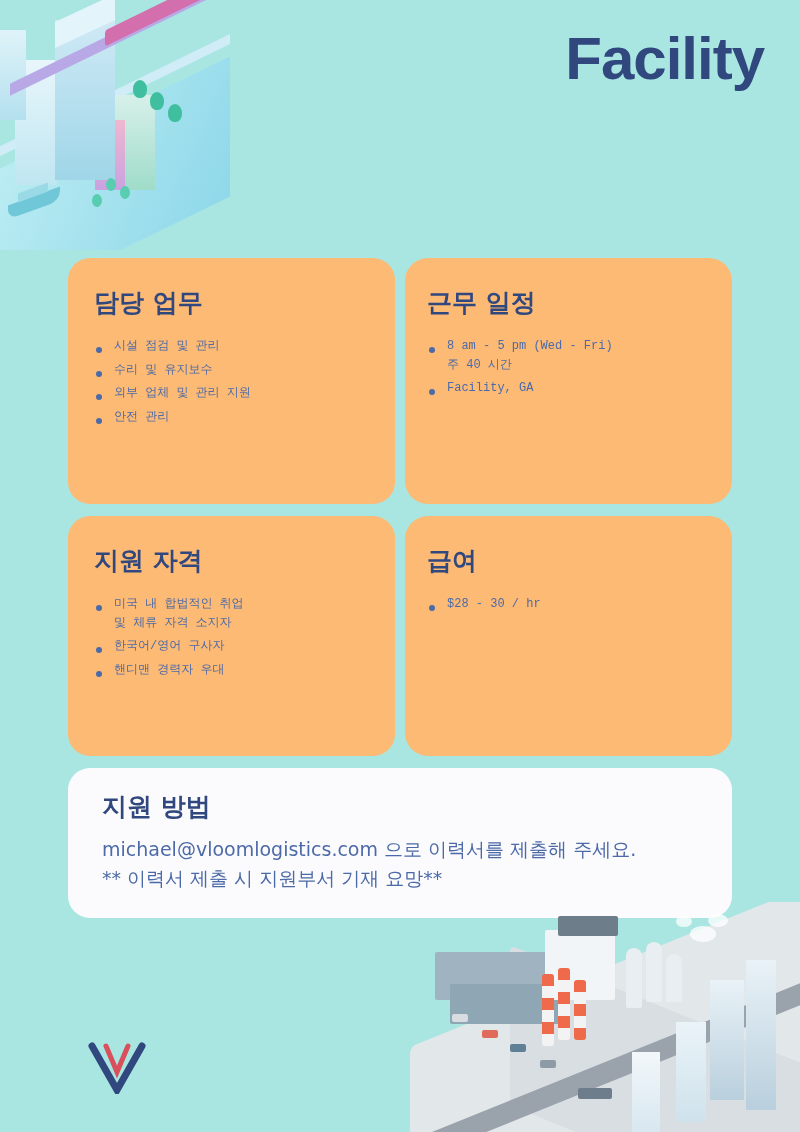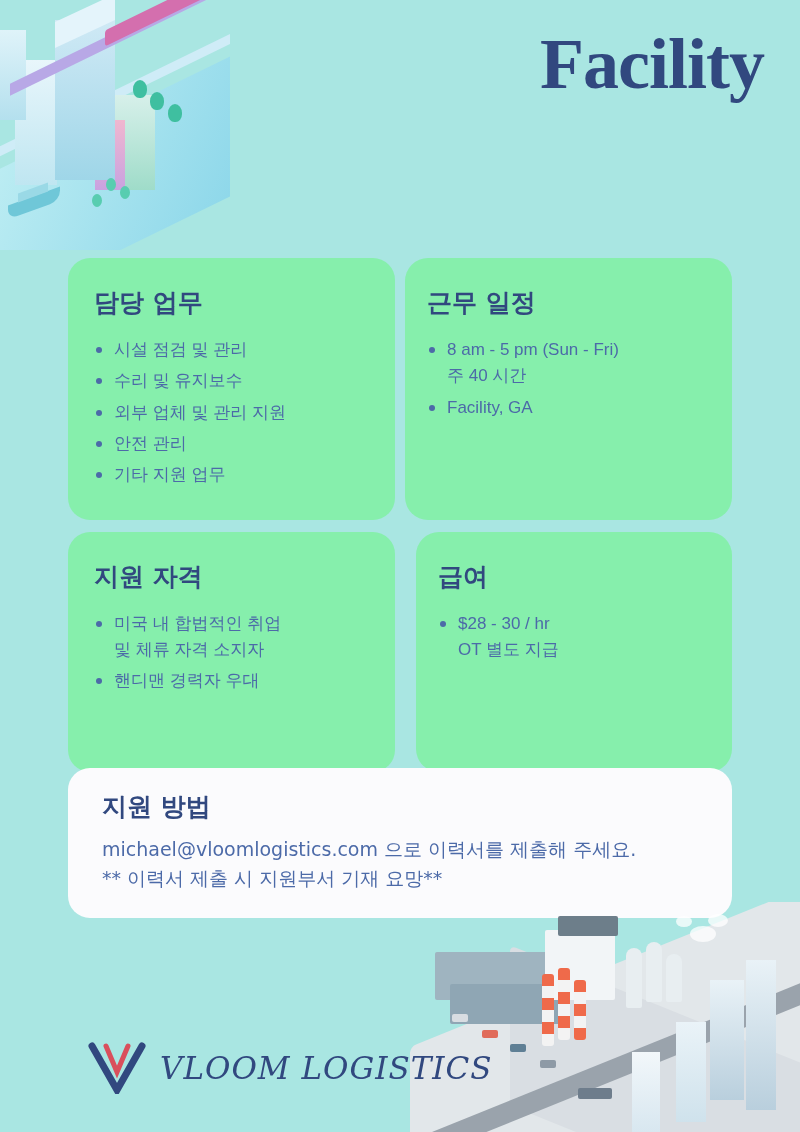--- a/index.html
+++ b/index.html
@@ -85,67 +85,67 @@
               background: repeating-linear-gradient(180deg,#ef6a4a 0 12px,#f3f3f3 12px 24px); }
   .cb-tower { position: absolute; background: linear-gradient(180deg,#e9f2f7,#b9cfdd); }
   .smoke { position: absolute; border-radius: 50%; background: rgba(255,255,255,.75); }
   .cb-car { position: absolute; width: 16px; height: 8px; border-radius: 2px; }
 
   
   .title {
     position: absolute; right: 36px; top: 30px;
     width: 620px; text-align: right;
     color: #31487f;
-    font-family: Liberation Serif, serif;
+    font-family: Liberation Sans, sans-serif;
     font-weight: 800;
-    font-size: 72px;
+    font-size: 60px;
     line-height: 0.95;
     letter-spacing: -1px;
   }
   .title .l2 { display: block; }
 
   
   .grid {
     position: absolute; left: 68px; top: 258px; width: 664px;
     display: grid; grid-template-columns: 1fr 1fr; gap: 12px 10px;
   }
   .card {
-    background: #86efac;
+    background: #fdba74;
     border-radius: 22px;
     padding: 28px 26px 26px 26px;
   }
   .card.sched, .card.pay { padding-left: 22px; border-radius: 23px; }
   .card h2 {
     color: #31487f;
     font-size: 25px;
     font-weight: 700;
     margin-bottom: 18px;
     font-family: "DejaVu Sans", sans-serif;
   }
   .card ul { list-style: none; }
   .card li {
     position: relative;
     padding-left: 20px;
     color: #4c6aa8;
-    font-size: 17px;
+    font-size: 12px;
     line-height: 1.55;
     margin-bottom: 5px;
-    font-family: Liberation Sans, sans-serif;
+    font-family: Liberation Mono, monospace;
   }
   .card li::before {
     content: "";
     position: absolute; left: 2px; top: 10px;
     width: 6px; height: 6px; border-radius: 50%;
     background: #4c6aa8;
   }
   .card li .sub { display: block; padding-left: 0; }
   .card.duties { min-height: 246px; }
   .card.sched { min-height: 246px; }
   .card.quals { min-height: 240px; }
-  .card.pay  { min-height: 240px; margin-left: 11px; }
+  .card.pay  { min-height: 240px; }
 
   
   .apply {
     position: absolute; left: 68px; top: 768px; width: 664px;
     background: #fbfbfd;
     border-radius: 22px;
     padding: 22px 28px 26px 34px;
   }
   .apply h2 {
     color: #31487f; font-size: 25px; font-weight: 700; margin-bottom: 12px;
@@ -201,52 +201,51 @@
 
 <div class="grid">
 
   <div class="card duties">
     <h2>담당 업무</h2>
     <ul>
       <li>시설 점검 및 관리</li>
       <li>수리 및 유지보수</li>
       <li>외부 업체 및 관리 지원</li>
       <li>안전 관리</li>
-      <li>기타 지원 업무</li>
     </ul>
   </div>
 
   <div class="card sched">
     <h2>근무 일정</h2>
     <ul>
       <li>
-        <span>8 am - 5 pm (Sun - Fri)</span>
+        <span>8 am - 5 pm (Wed - Fri)</span>
         <span class="sub">주 40 시간</span>
       </li>
       <li>Facility, GA</li>
     </ul>
   </div>
 
   <div class="card quals">
     <h2>지원 자격</h2>
     <ul>
       <li>
         <span>미국 내 합법적인 취업</span>
         <span class="sub">및 체류 자격 소지자</span>
       </li>
+      <li>한국어/영어 구사자</li>
       <li>핸디맨 경력자 우대</li>
     </ul>
   </div>
 
   <div class="card pay">
     <h2>급여</h2>
     <ul>
       <li>
         <span>$28 - 30 / hr</span>
-        <span class="sub">OT 별도 지급</span>
       </li>
     </ul>
   </div>
 
 </div>
 
 <div class="apply">
   <h2>지원 방법</h2>
   <p>michael@vloomlogistics.com 으로 이력서를 제출해 주세요.</p>
   <p>** 이력서 제출 시 지원부서 기재 요망**</p>
@@ -286,14 +285,13 @@
   <div class="cb-car" style="left:62px;top:112px;background:#d8dde2"></div>
 </div>
 
 <div class="logo">
   <span>
     <svg width="58" height="52" viewBox="0 0 58 52" aria-hidden="true">
       <path d="M4 4 L29 48 L54 4" fill="none" stroke="#31487f" stroke-width="7" stroke-linecap="round"></path>
       <path d="M18 4 L29 30 L40 4" fill="none" stroke="#d94f5c" stroke-width="5" stroke-linecap="round"></path>
     </svg>
   </span>
-  <span class="wordmark">VLOOM LOGISTICS</span>
 </div>
 
 </body></html>

